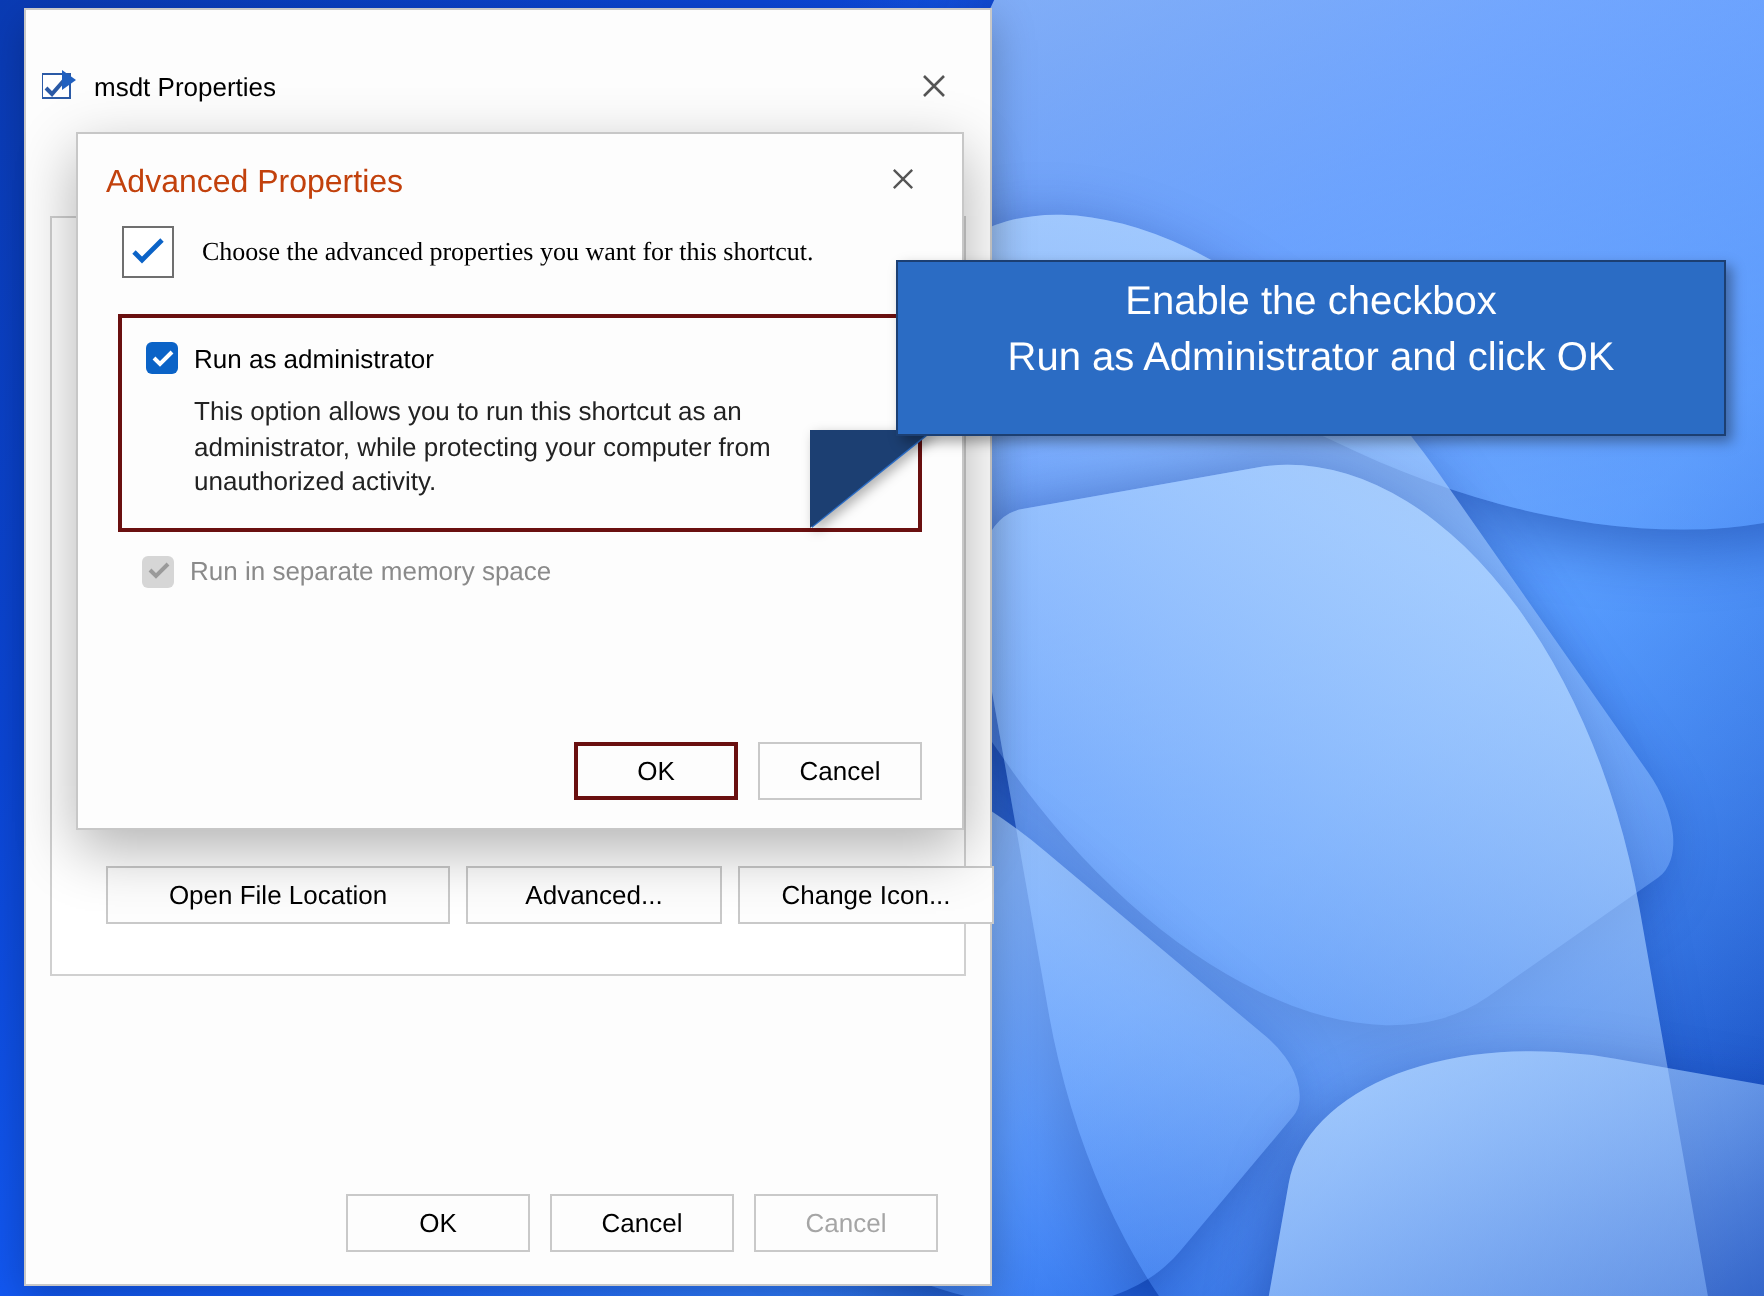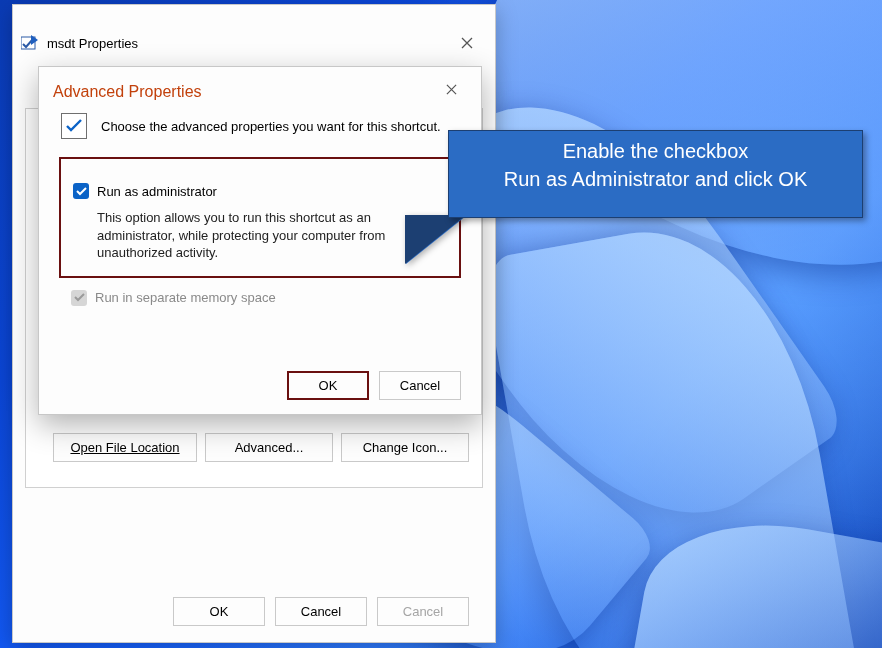--- a/index.html
+++ b/index.html
@@ -27,36 +27,36 @@
   .titlebar { display:flex; align-items:center; height:34px; padding:0 8px;margin-top:21px; }
   .app-icon { display:flex; align-items:center; margin-right:8px; }
   .tb-title { flex:1; font-size:13px; color:#000; }
   .tb-close { width:40px; height:28px; display:flex; align-items:center; justify-content:center; color:#4a4a4a; font-size:16px; }
   .tabs { display:flex; align-items:flex-end; padding:0 12px; margin-top:22px; }
   .tab { padding:5px 10px; color:#b5b5b5; }
   .tab.active { background:#fff; border:1px solid #d0d0d0; border-bottom:none; color:#4a4a4a; position:relative; top:1px; }
   .tab-body { margin:0 12px 0 12px; height:380px; border:1px solid #d0d0d0; background:#fff; position:relative; }
   .sub-buttons { display:flex; gap:8px; position:absolute; left:40px; top:428px; }
   .btn { background:#fdfdfd; border:1px solid #c9c9c9; padding:6px 0; font-size:13px; cursor:pointer; text-align:center; }
-  .btn.small { width:144px;text-decoration:underline; }
+  .btn.small { width:172px; }
   .btn.sm2 { width:128px; }
   .bottom-btns { position:absolute; right:26px; bottom:16px; display:flex; gap:10px; }
   .bottom-btns .btn { width:92px; }
   .btn.disabled { color:#a5a5a5; }
 
   
   .dlg {
     position:absolute; left:38px; top:66px; width:444px; height:349px;
     background:#fdfdfd; border:1px solid #c7c7c7; box-shadow:0 10px 28px rgba(0,0,0,0.30);
   }
   .dlg-title { display:flex; align-items:flex-end; padding:10px 14px 8px 14px; font-size:16px; color:#c2410c; }
   .dlg-title .xbtn { margin-left:auto; width:32px; height:24px; display:flex; align-items:center; justify-content:center; font-size:15px; color:#555; }
-  .intro { display:flex; align-items:center; gap:14px; padding:4px 22px 10px 22px; }
+  .intro { display:flex; align-items:center; gap:14px; padding:4px 22px 10px 22px;font-family:Liberation Serif, serif; }
   .check-outline { width:26px; height:26px; border:1px solid #6f6f6f; background:#fff; display:flex; align-items:center; justify-content:center; }
-  .opt-group { margin:8px 20px 0 20px; border:2px solid #6a1010; padding:24px 14px 14px 12px; }
+  .opt-group { margin:8px 20px 0 20px; border:2px solid #6a1010; padding:12px 14px 14px 12px; }
   .chk-row { display:flex; align-items:center; gap:8px; }
   .chk { width:16px; height:16px; border-radius:3px; display:flex; align-items:center; justify-content:center; }
   .chk.checked { background:#0b63c7; }
   .chk.dis { background:#d6d6d6; }
   .opt-desc { margin:10px 4px 0 24px; color:#222; line-height:1.35; }
   .mem-row { display:flex; align-items:center; gap:8px; padding:12px 0 0 32px; color:#8a8a8a; }
   .dlg-btns { position:absolute; right:20px; bottom:14px; display:flex; gap:10px; }
   .dlg-btns .btn { width:82px; padding:6px 0; }
   .btn.emph { border:2px solid #6a1010; padding:5px 0; }
 

